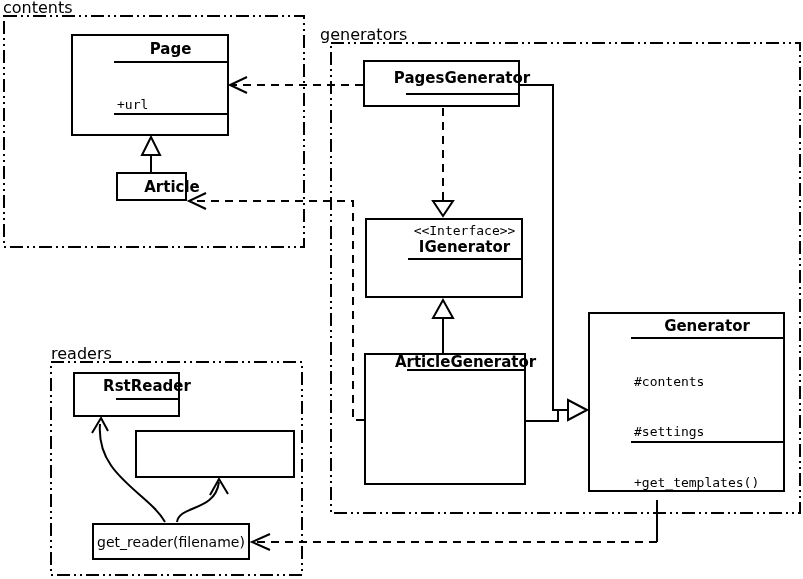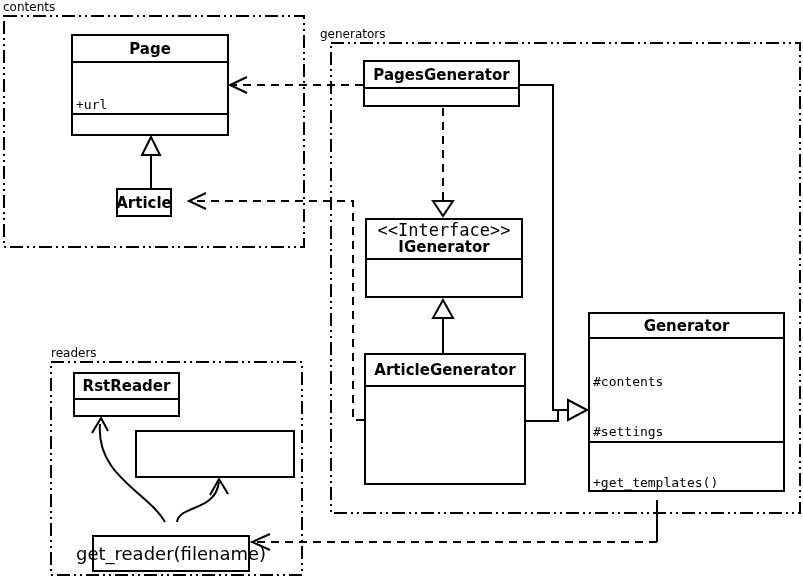--- a/index.html
+++ b/index.html
@@ -3,47 +3,47 @@
 <meta charset="utf-8">
 <style>
   html,body{margin:0;padding:0;background:#fff;}
   .stage{
     position:relative;width:803px;height:579px;background:#ffffff;
     font-family:"DejaVu Sans","Liberation Sans",sans-serif;color:#000;
     overflow:hidden;
   }
   .stage svg{position:absolute;left:0;top:0;}
   .pkg-label{
-    position:absolute;font-size:12px;line-height:17px;color:#000;white-space:nowrap;
+    position:absolute;font-size:16px;line-height:17px;color:#000;white-space:nowrap;
   }
   .cls{
     position:absolute;box-sizing:border-box;background:#fff;
-    border:2px solid #000;display:flex;flex-direction:column;
+    border:2px solid #000;display:flex;flex-direction:column;padding-left:41px;
   }
   .cls .title{
     box-sizing:border-box;border-bottom:2px solid #000;
     font-weight:bold;font-size:15px;
     display:flex;align-items:center;justify-content:center;flex-direction:column;
     white-space:nowrap;
   }
   .cls .title.only{border-bottom:none;flex:1;}
   .stereotype{
     font-family:"DejaVu Sans Mono","Liberation Mono",monospace;
-    font-weight:normal;font-size:17px;line-height:15px;
+    font-weight:normal;font-size:13px;line-height:15px;
   }
   .members{
     box-sizing:border-box;border-bottom:2px solid #000;
     font-family:"DejaVu Sans Mono","Liberation Mono",monospace;
     font-size:13px;padding:1px 3px 0 3px;white-space:pre;overflow:hidden;
   }
   .members.last{border-bottom:none;flex:1;}
   .plainbox{
     position:absolute;box-sizing:border-box;background:#fff;border:2px solid #000;
     display:flex;align-items:center;justify-content:center;
-    font-size:18px;white-space:nowrap;margin-top:12px;
+    font-size:14px;white-space:nowrap;
   }
 </style>
 </head>
 <body>
 
 <div class="stage">
 
   <svg width="803" height="579" viewBox="0 0 803 579">
     <g fill="none" stroke="#000" stroke-width="2">
 
@@ -91,44 +91,44 @@
     <div class="members" style="height:52px;line-height:16.5px">
       <div>+url</div>
       
       
     </div>
     <div class="members last" style="line-height:17px">
       
     </div>
   </div>
 
-  <div class="cls" style="left:116px;top:188px;width:56px;height:29px">
+  <div class="cls" style="left:116px;top:172px;width:71px;height:29px">
     <div class="title only">Article</div>
   </div>
 
   <div class="cls" style="left:363px;top:60px;width:157px;height:47px">
-    <div class="title" style="height:27px">PagesGenerator</div>
+    <div class="title" style="height:33px">PagesGenerator</div>
     <div class="members last" style="line-height:15px">
       
     </div>
   </div>
 
   <div class="cls" style="left:365px;top:218px;width:158px;height:80px">
     <div class="title" style="height:40px">
       <div class="stereotype">&lt;&lt;Interface&gt;&gt;</div>
       <div>IGenerator</div>
     </div>
     <div class="members last" style="line-height:17px">
       <div>+generate_context()</div>
       
     </div>
   </div>
 
   <div class="cls" style="left:364px;top:353px;width:162px;height:132px">
-    <div class="title" style="height:32px">ArticleGenerator</div>
+    <div class="title" style="height:16px">ArticleGenerator</div>
     <div class="members last" style="line-height:15px">
       
       
     </div>
   </div>
 
   <div class="cls" style="left:588px;top:312px;width:197px;height:180px">
     <div class="title" style="height:25px">Generator</div>
     <div class="members" style="height:104px;line-height:16.8px">
       <div>#contents</div>

